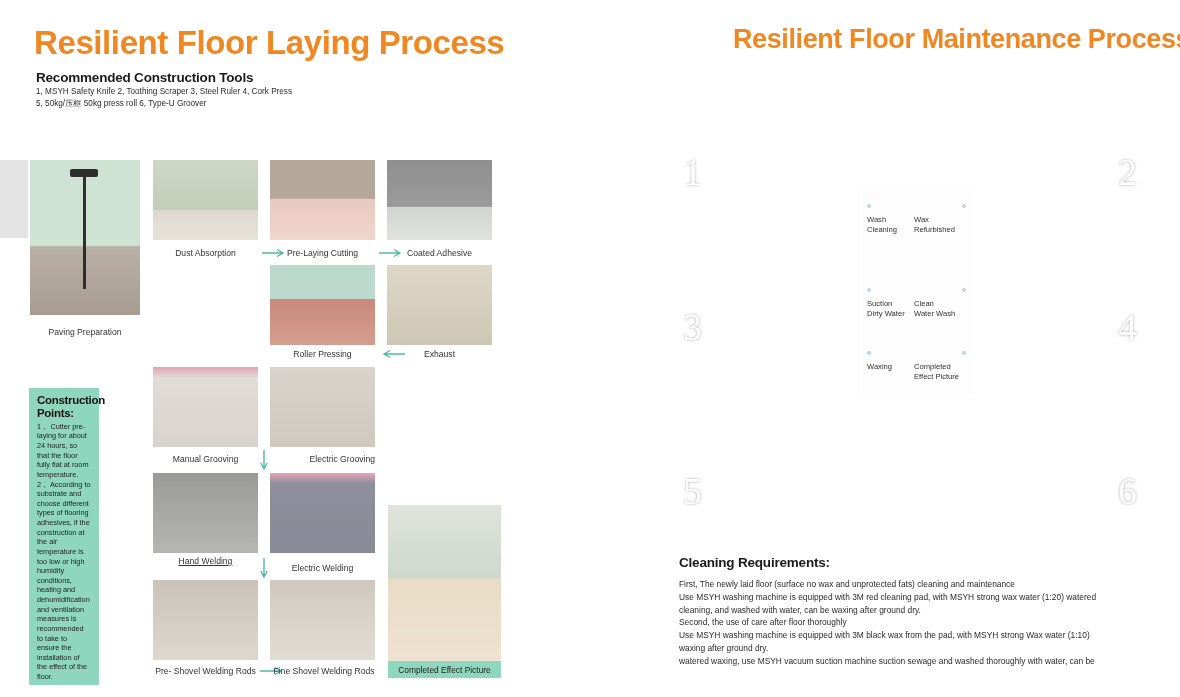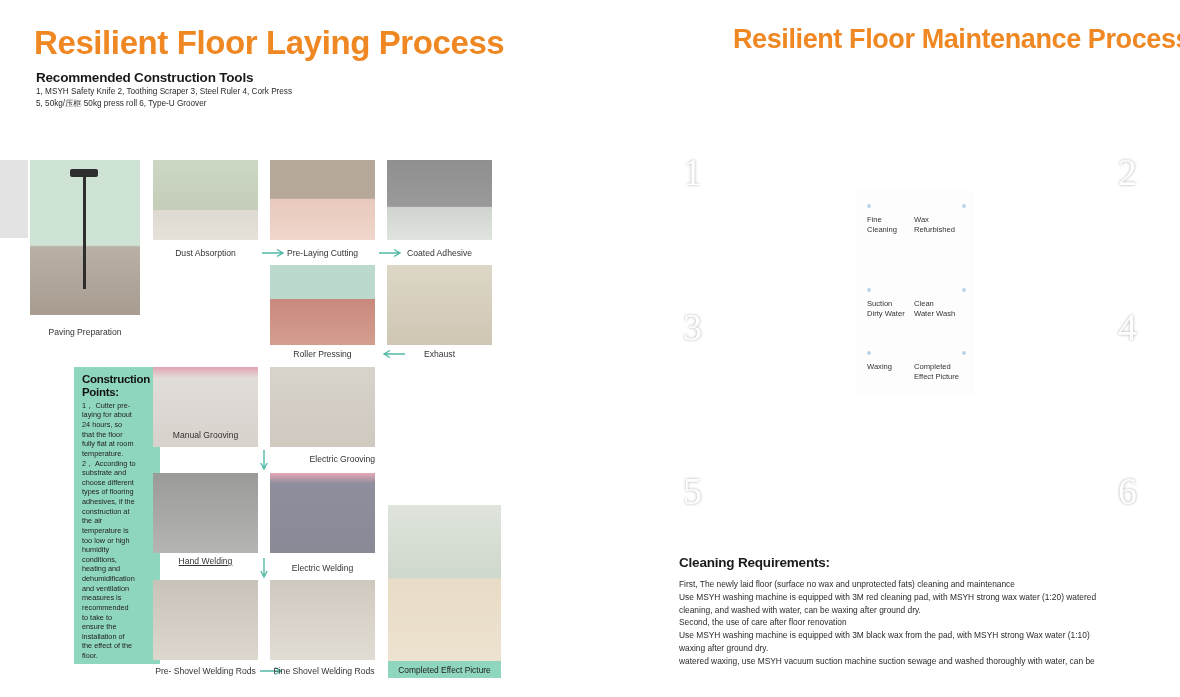--- a/index.html
+++ b/index.html
@@ -56,22 +56,22 @@
     position:absolute;font-size:8.6px;color:#333;
     text-align:center;white-space:nowrap;
   }
 
   
   .arrow{position:absolute;color:#53b9a8;}
   .arrow svg{display:block;}
 
   
   #cp-box{
-    position:absolute;left:29px;top:367px;width:54px;height:291px;
-    background:#8fd6bf;padding:6px 24px 0 8px;box-sizing:content-box;margin-left:45px;
+    position:absolute;left:29px;top:388px;width:54px;height:291px;
+    background:#8fd6bf;padding:6px 8px 0 8px;box-sizing:content-box;
   }
   #cp-title{
     font-size:11.5px;font-weight:bold;color:#111;line-height:1.12;
     letter-spacing:-0.3px;
   }
   #cp-text{
     font-size:7.3px;color:#222;line-height:1.32;margin-top:2px;
     word-break:break-word;
   }
 
@@ -196,21 +196,21 @@
   <div class="caption" style="left:387px;top:349px;width:105px;">Exhaust</div>
 
   <div id="cp-box">
     <div id="cp-title">Construction Points:</div>
     <div id="cp-text">1， Cutter pre-laying for about 24 hours, so that the floor fully flat at room temperature. 2， According to substrate and choose different types of flooring adhesives, if the construction at the air temperature is too low or high humidity conditions, heating and dehumidification and ventilation measures is recommended to take to ensure the installation of the effect of the floor.</div>
   </div>
 
   <div class="tile" style="left:153px;top:367px;width:105px;height:80px;">
     <div class="ph ph-mgroove"></div>
   </div>
-  <div class="caption" style="left:153px;top:430px;width:105px;">Manual Grooving</div>
+  <div class="caption" style="left:153px;top:454px;width:105px;">Manual Grooving</div>
 
   <div class="tile" style="left:270px;top:367px;width:105px;height:80px;">
     <div class="ph ph-egroove"></div>
   </div>
   <div class="caption" style="left:270px;top:454px;width:105px;text-align:right;">Electric Grooving</div>
 
   <div class="arrow" style="left:259px;top:450px;">
     <svg width="10" height="24" viewBox="0 0 10 24">
         <path d="M5 0 V18 M1.8 13 L5 19 L8.2 13" stroke="#53b9a8" stroke-width="1.4" fill="none"></path>
       </svg>
@@ -284,21 +284,21 @@
 
     <div class="rtile" style="left:238px;top:300px;width:232px;height:134px;">
       <div class="ph ph-m6"></div>
       <div class="rnum" style="right:9px;bottom:2px;">6</div>
     </div>
   </div>
 
   <div id="overlay-card">
     <div class="ov-item" style="left:10px;top:14px;">
       <span class="dot"></span>
-      <span>Fine</span><br>
+      <span>Wash</span><br>
       <span>Cleaning</span>
     </div>
     <div class="ov-item r" style="right:8px;top:14px;">
       <span class="dot"></span>
       <span>Wax</span><br>
       <span>Refurbished</span>
     </div>
 
     <div class="ov-item" style="left:10px;top:98px;">
       <span class="dot"></span>
@@ -321,19 +321,19 @@
       <span>Effect Picture</span>
     </div>
   </div>
 
   <div class="subhead" id="clean-head">Cleaning Requirements:</div>
 
   <div class="cleanbody">
     <div>First,  The newly laid floor (surface no wax and unprotected fats) cleaning and maintenance</div>
     <div>Use MSYH washing machine is equipped with 3M red cleaning pad, with MSYH strong wax water (1:20) watered</div>
     <div>cleaning, and washed with water, can be waxing after ground dry.</div>
-    <div>Second,  the use of care after floor renovation</div>
+    <div>Second,  the use of care after floor thoroughly</div>
     <div>Use MSYH washing machine is equipped with 3M black wax from the pad, with MSYH strong Wax water (1:10)</div>
     <div>waxing after ground dry.</div>
     <div>watered waxing, use MSYH vacuum suction machine suction sewage and washed thoroughly with water, can be</div>
   </div>
 
 </div>
 
 </body></html>

